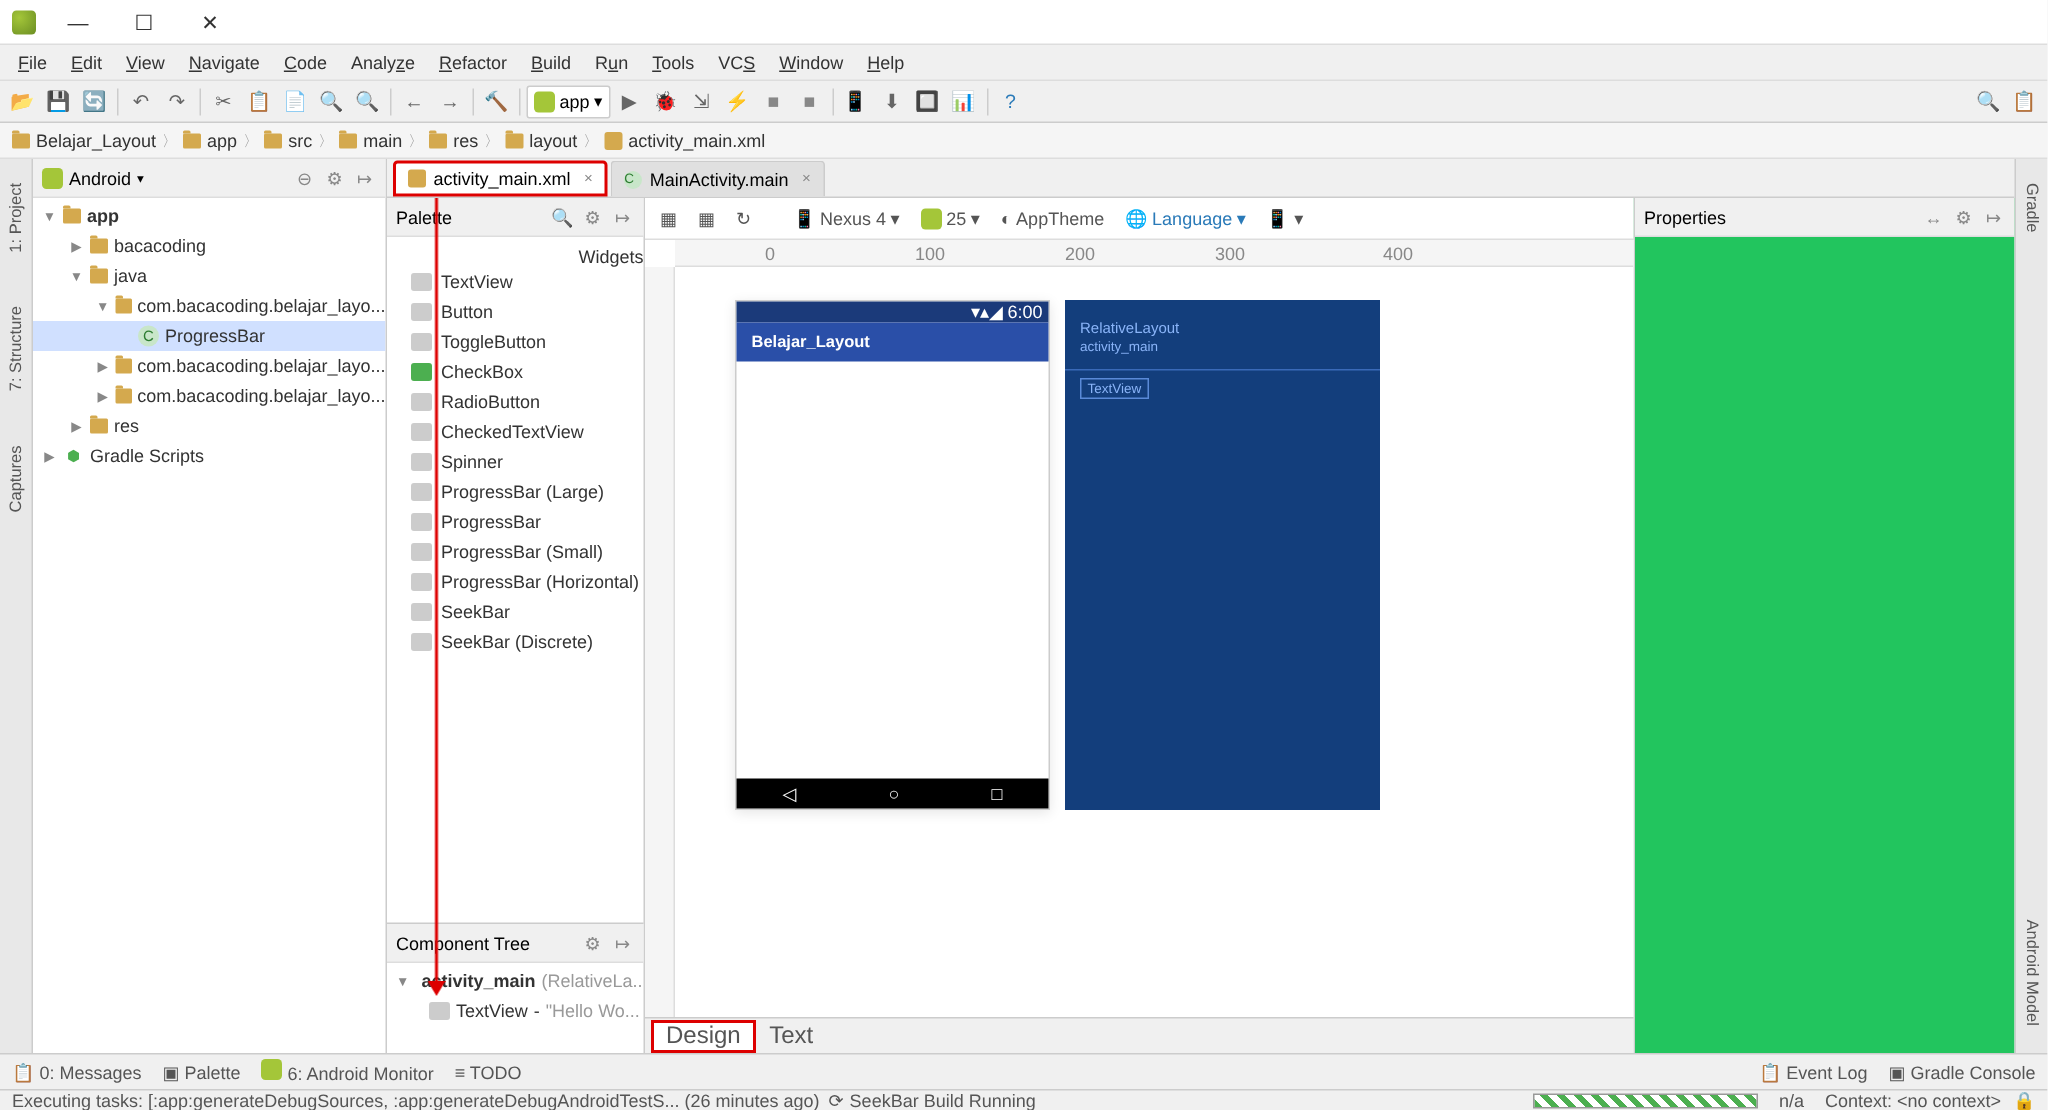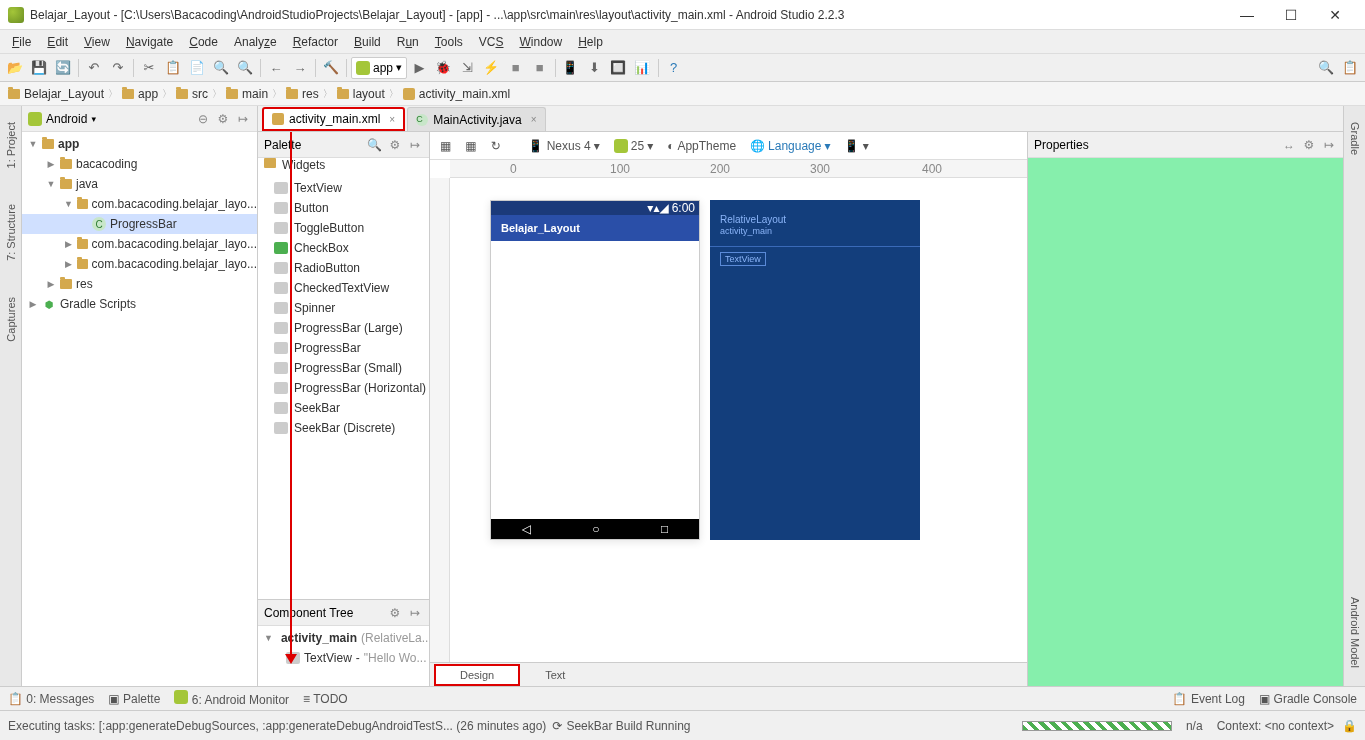--- a/index.html
+++ b/index.html
@@ -35,21 +35,21 @@
 .tree .ic { width: 14px; height: 14px; display: inline-flex; align-items: center; justify-content: center; font-size: 10px; }
 .editor { flex: 1; display: flex; flex-direction: column; background: #fff; }
 .tabs { height: 26px; background: #f0f0f0; border-bottom: 1px solid #ccc; display: flex; align-items: flex-end; padding: 0 4px; }
 .tab { height: 24px; padding: 0 8px; display: flex; align-items: center; gap: 5px; background: #e0e0e0; border: 1px solid #ccc; border-bottom: none; margin-right: 2px; font-size: 12px; border-radius: 3px 3px 0 0; }
 .tab.active { background: #fff; border: 2px solid #d00; }
 .tab .x { color: #888; font-size: 10px; cursor: pointer; margin-left: 4px; }
 .editor-body { flex: 1; display: flex; overflow: hidden; }
 .palette { width: 172px; border-right: 1px solid #ccc; display: flex; flex-direction: column; background: #fff; }
 .palette-list { flex: 1; overflow: auto; }
 .pal-item { height: 20px; display: flex; align-items: center; padding-left: 16px; gap: 6px; font-size: 12px; color: #333; }
-.pal-hdr { height: 20px; display: flex; align-items: flex-start; padding-left: 6px; gap: 6px; font-size: 12px; color: #333; }
+.pal-hdr { height: 20px; display: flex; align-items: flex-end; padding-left: 6px; gap: 6px; font-size: 12px; color: #333; flex-direction: column; }
 .pal-ic { width: 14px; height: 12px; background: #ccc; border-radius: 2px; display: inline-block; }
 .comp-tree { border-top: 1px solid #ccc; }
 .design-area { flex: 1; display: flex; flex-direction: column; background: #fff; position: relative; }
 .design-toolbar { height: 28px; border-bottom: 1px solid #ddd; display: flex; align-items: center; padding: 0 6px; gap: 6px; font-size: 11px; color: #555; }
 .design-toolbar .dtb { display: flex; align-items: center; gap: 3px; padding: 0 4px; height: 20px; }
 .zoom-bar { position: absolute; right: 8px; top: 32px; display: flex; align-items: center; gap: 6px; font-size: 12px; color: #555; }
 .canvas { flex: 1; position: relative; overflow: hidden; background: #fff; }
 .ruler-h { position: absolute; top: 0; left: 20px; right: 0; height: 18px; background: #f5f5f5; border-bottom: 1px solid #ddd; font-size: 9px; color: #888; }
 .ruler-h span { position: absolute; top: 2px; }
 .ruler-v { position: absolute; top: 18px; left: 0; width: 20px; bottom: 0; background: #f5f5f5; border-right: 1px solid #ddd; }
@@ -57,44 +57,43 @@
 .phone { width: 210px; height: 340px; background: #fff; border: 1px solid #ccc; box-shadow: 0 2px 8px rgba(0,0,0,0.1); position: relative; }
 .phone .status { height: 14px; background: #1b3a7a; color: #fff; font-size: 8px; display: flex; justify-content: flex-end; align-items: center; padding: 0 4px; gap: 3px; }
 .phone .appbar { height: 26px; background: #2a4fa8; color: #fff; font-size: 11px; font-weight: bold; display: flex; align-items: center; padding: 0 10px; }
 .phone .content { padding: 8px; font-size: 9px; color: #888; }
 .phone .navbar { position: absolute; bottom: 0; left: 0; right: 0; height: 20px; background: #000; display: flex; justify-content: space-around; align-items: center; color: #fff; font-size: 10px; }
 .blueprint { width: 210px; height: 340px; background: #133e7c; position: relative; }
 .blueprint .bp-txt { position: absolute; top: 14px; left: 10px; color: #8ab4f8; font-size: 10px; }
 .blueprint .bp-txt2 { position: absolute; top: 26px; left: 10px; color: #8ab4f8; font-size: 9px; }
 .blueprint .bp-tv { position: absolute; top: 52px; left: 10px; border: 1px solid #5a8ad8; color: #8ab4f8; font-size: 9px; padding: 1px 4px; }
 .blueprint .bp-line { position: absolute; top: 46px; left: 0; right: 0; height: 1px; background: #3a6ab8; }
-.props { width: 316px; border-left: 1px solid #ccc; background: #86efac; }
+.props { width: 254px; border-left: 1px solid #ccc; background: #22c55e; }
 .right-tabs { width: 22px; background: #e8e8e8; border-left: 1px solid #ccc; display: flex; flex-direction: column; align-items: center; padding-top: 8px; }
 .right-tabs .vt { writing-mode: vertical-rl; font-size: 11px; color: #555; padding: 8px 0; }
 .bottom-tabs { height: 24px; background: #f0f0f0; border-top: 1px solid #ccc; display: flex; align-items: center; padding: 0 4px; }
-.bottom-tabs .bt { height: 22px; padding: 0 24px; display: flex; align-items: center; font-size: 11px; color: #555; border: 1px solid transparent; }
+.bottom-tabs .bt { height: 22px; padding: 0 8px; display: flex; align-items: center; font-size: 16px; color: #555; border: 1px solid transparent; }
 .bottom-tabs .bt.active { background: #fff; border: 2px solid #d00; }
 .status-bottom { height: 24px; background: #f0f0f0; border-top: 1px solid #ccc; display: flex; align-items: center; padding: 0 8px; gap: 14px; font-size: 11px; color: #555; }
 .status-bottom .flx { flex: 1; }
-.statusbar { height: 30px; background: #f0f0f0; border-top: 1px solid #ccc; display: flex; align-items: center; padding: 0 8px; font-size: 11px; color: #555; }
+.statusbar { height: 14px; background: #f0f0f0; border-top: 1px solid #ccc; display: flex; align-items: center; padding: 0 8px; font-size: 11px; color: #555; }
 .statusbar .flx { flex: 1; }
 .red-arrow { position: absolute; left: 32px; top: 0; width: 2px; height: 530px; background: #d00; z-index: 100; }
 .red-arrow::after { content: ''; position: absolute; bottom: -8px; left: -5px; border: 6px solid transparent; border-top: 10px solid #d00; }
 .green-play { color: #4caf50; font-size: 14px; }
 .green-bug { color: #4caf50; font-size: 13px; }
 .android-ic { width: 14px; height: 14px; background: #a4c639; border-radius: 3px; display: inline-block; }
 .gear-ic { color: #888; }
 .globe-ic { color: #2a7ab8; }
 </style>
 </head>
 <body>
 
 <div class="titlebar">
   <span class="app-icon"></span>
-  <div class="title">Belajar_Layout - [C:\Users\Bacacoding\AndroidStudioProjects\Belajar_Layout] - [app] - ...\app\src\main\res\layout\activity_main.xml - Android Studio 2.2.3</div>
   <div class="wbtn">—</div>
   <div class="wbtn">☐</div>
   <div class="wbtn">✕</div>
 </div>
 
 <div class="menubar">
   <div class="mitem"><u>F</u>ile</div>
   <div class="mitem"><u>E</u>dit</div>
   <div class="mitem"><u>V</u>iew</div>
   <div class="mitem"><u>N</u>avigate</div>
@@ -251,21 +250,21 @@
 
   <div class="editor">
     <div class="tabs">
       <div class="tab active">
           <span class="xml-icon"></span>
           <span>activity_main.xml</span>
           <span class="x">×</span>
         </div>
       <div class="tab">
           <span class="ic" style="background:#c8e6c9;border-radius:50%;color:#2e7d32;width:12px;height:12px;font-size:9px">C</span>
-          <span>MainActivity.java</span>
+          <span>MainActivity.main</span>
           <span class="x">×</span>
         </div>
     </div>
     <div class="editor-body" style="position:relative">
       <div class="red-arrow"></div>
 
       <div class="palette">
         <div class="panel-hdr">
             <span>Palette</span>
             <div class="flx"></div>

